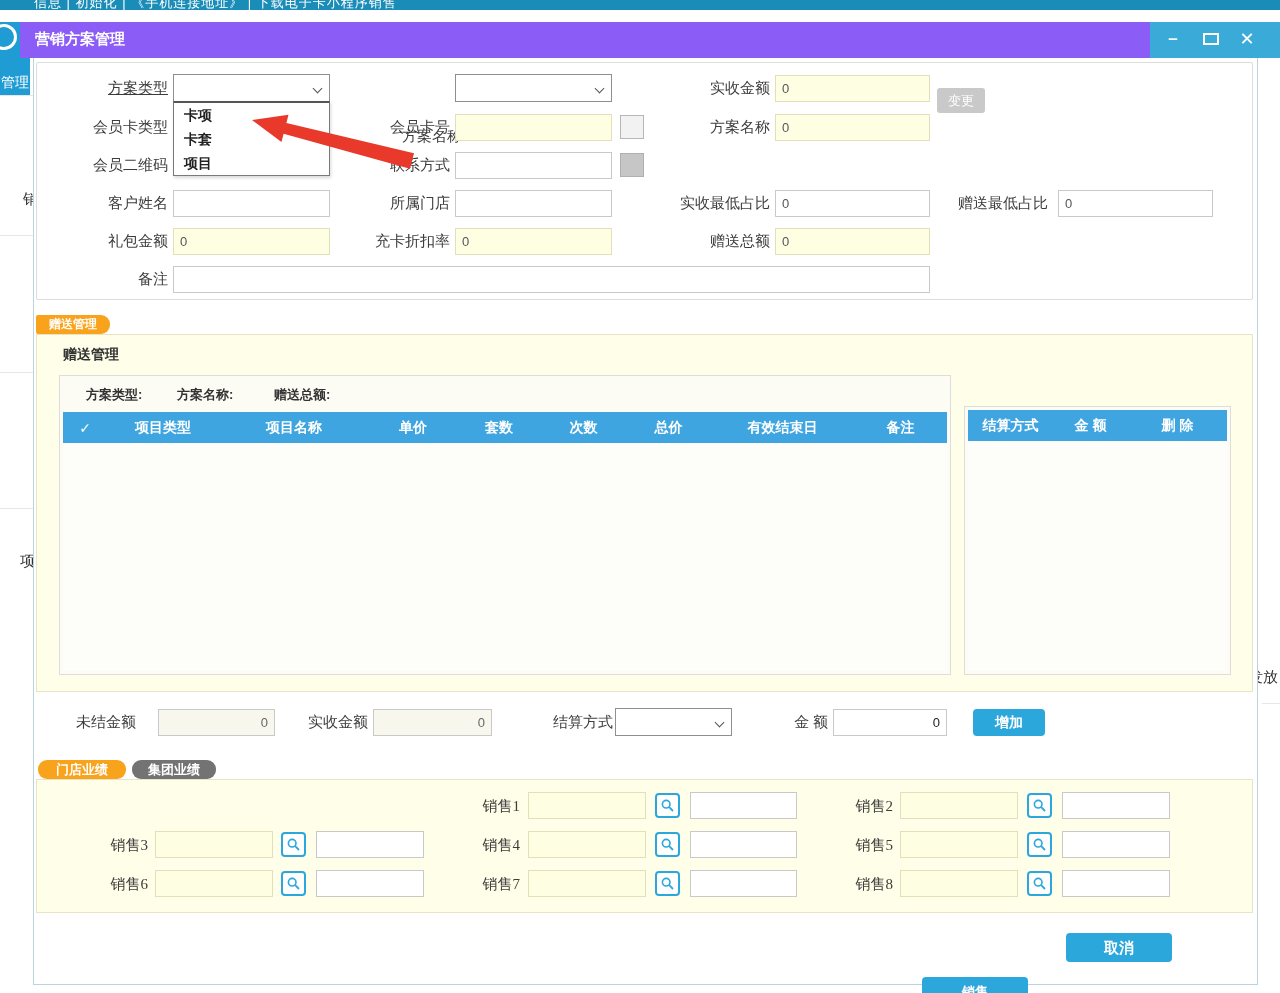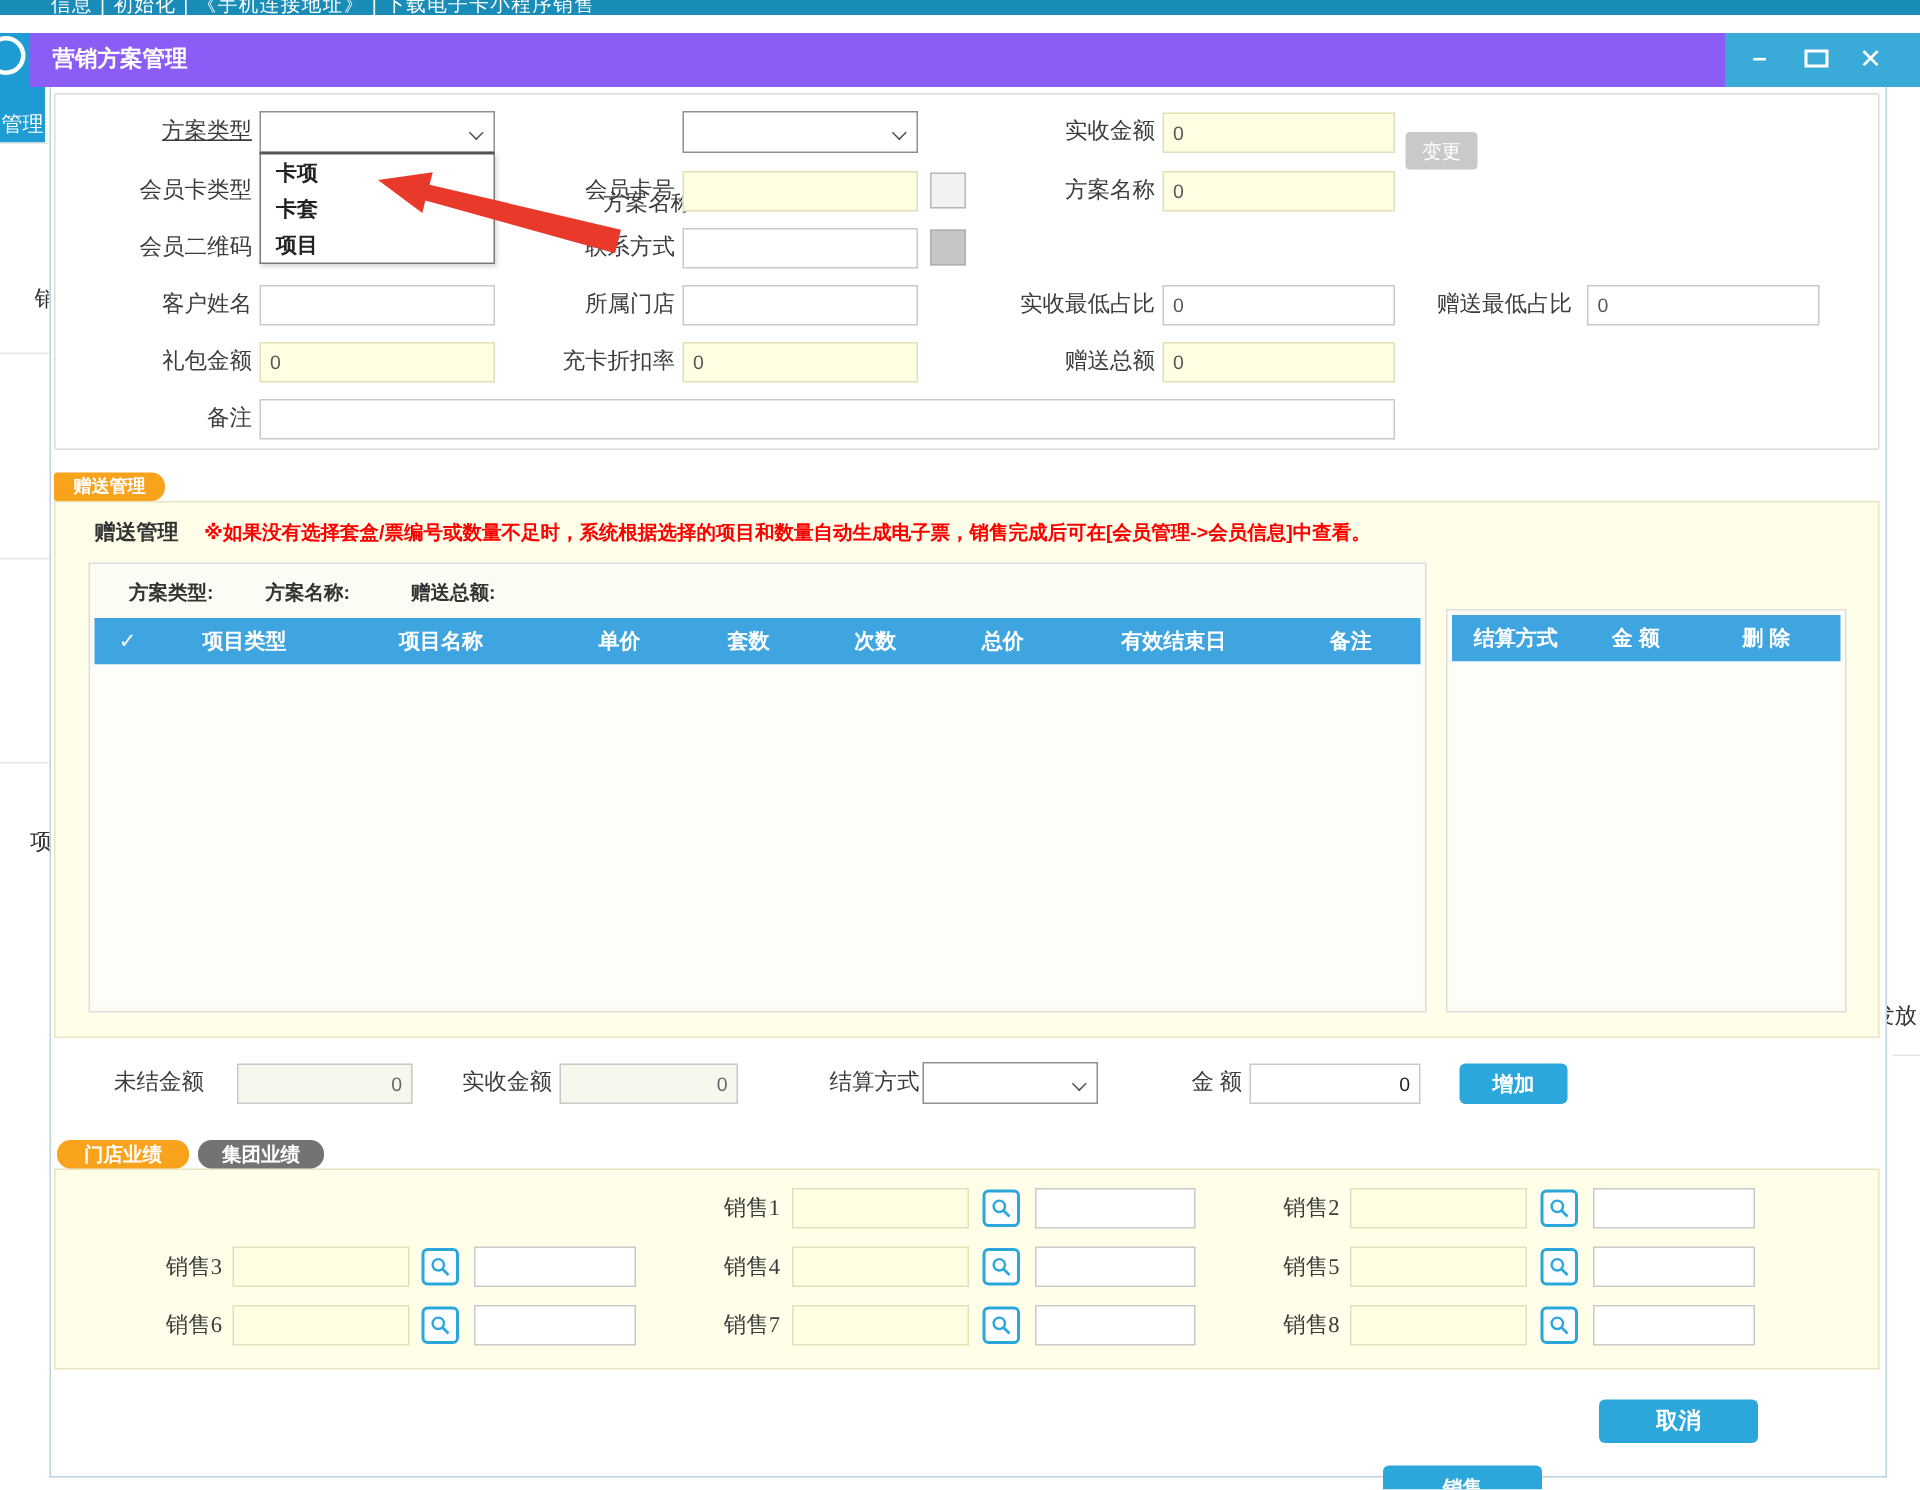--- a/index.html
+++ b/index.html
@@ -149,21 +149,20 @@
     <div class="opt">项目</div>
   </div>
 
   <svg class="arrow-svg" width="170" height="62" viewBox="0 0 170 62">
     <polygon points="4,10 40.5,4.8 38.4,13.1 166,43.2 162,58.8 35.6,23.7 33.5,32" fill="#e8392b"></polygon>
   </svg>
 
   <div class="tab orange gift-tab">赠送管理</div>
   <div class="gift-panel">
     <span class="gift-head">赠送管理</span>
-    <span class="gift-note">※如果没有选择套盒/票编号或数量不足时，系统根据选择的项目和数量自动生成电子票，销售完成后可在[会员管理-&gt;会员信息]中查看。</span>
 
     <div class="white-box" style="left:22px;top:40px;width:892px;height:300px;">
       <span class="sum-lbl" style="left:26px;">方案类型:</span>
       <span class="sum-lbl" style="left:117px;">方案名称:</span>
       <span class="sum-lbl" style="left:214px;">赠送总额:</span>
       <div class="thead" style="left:3px;top:36px;width:884px;">
         <span class="th" style="width:44px;">✓</span>
         <span class="th" style="width:112px;">项目类型</span>
         <span class="th" style="width:150px;">项目名称</span>
         <span class="th" style="width:88px;">单价</span>

